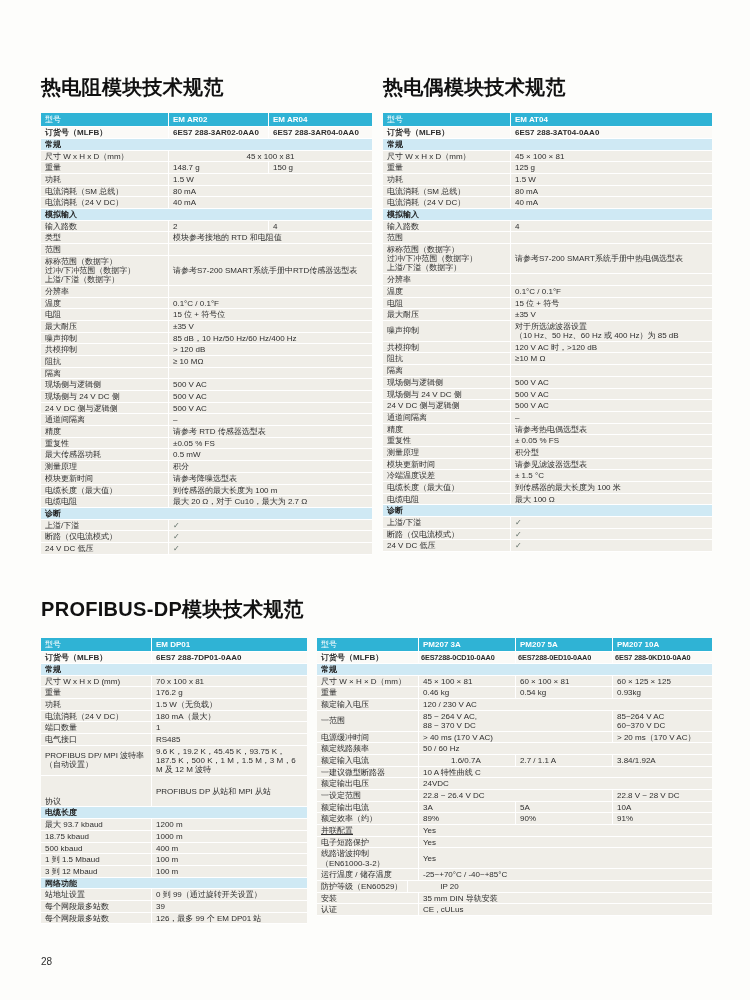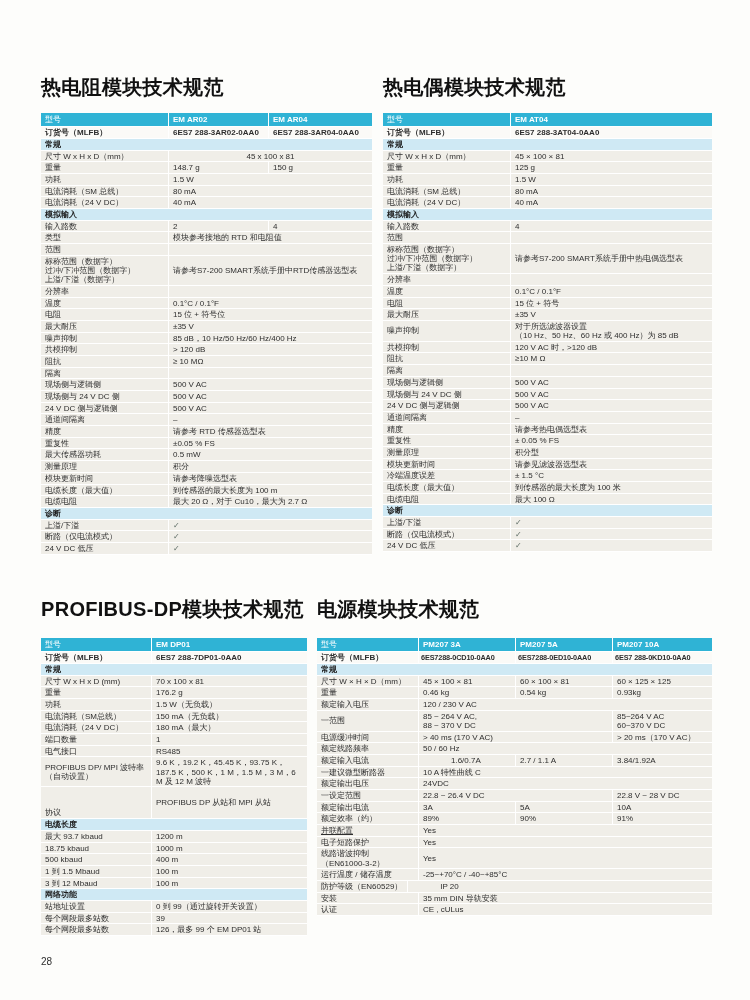--- a/index.html
+++ b/index.html
@@ -322,21 +322,20 @@
         <div class="cell val check" style="width: 202px;">✓</div>
       </div>
       <div class="row r">
         <div class="cell lbl" style="width: 127px;">24 V DC 低压</div>
         <div class="cell val check" style="width: 202px;">✓</div>
       </div>
     </div>
 
   <h2 class="title" style="left:41px;top:598px;margin:0;">PROFIBUS-DP模块技术规范</h2>
 
-  <h2 class="title" style="left:317px;top:598px;margin:0;">电源模块技术规范</h2>
 
   <div class="tbl" data-tid="dp" style="left:41px;top:638px;width:266px;">
       <div class="row hdr">
         <div class="cell lbl" style="width: 110px;">型号</div>
         <div class="cell val" style="width: 156px;">EM DP01</div>
       </div>
       <div class="row ord">
         <div class="cell lbl" style="width: 110px;">订货号（MLFB）</div>
         <div class="cell val" style="width: 156px;">6ES7 288-7DP01-0AA0</div>
       </div>
@@ -347,24 +346,20 @@
         <div class="cell lbl" style="width: 110px;">尺寸 W x H x D (mm)</div>
         <div class="cell val" style="width: 156px;">70 x 100 x 81</div>
       </div>
       <div class="row r">
         <div class="cell lbl" style="width: 110px;">重量</div>
         <div class="cell val" style="width: 156px;">176.2 g</div>
       </div>
       <div class="row r">
         <div class="cell lbl" style="width: 110px;">功耗</div>
         <div class="cell val" style="width: 156px;">1.5 W（无负载）</div>
-      </div>
-      <div class="row r">
-        <div class="cell lbl" style="width: 110px;">电流消耗（SM总线）</div>
-        <div class="cell val" style="width: 156px;">150 mA（无负载）</div>
       </div>
       <div class="row r">
         <div class="cell lbl" style="width: 110px;">电流消耗（24 V DC）</div>
         <div class="cell val" style="width: 156px;">180 mA（最大）</div>
       </div>
       <div class="row r">
         <div class="cell lbl" style="width: 110px;">端口数量</div>
         <div class="cell val" style="width: 156px;">1</div>
       </div>
       <div class="row r">

